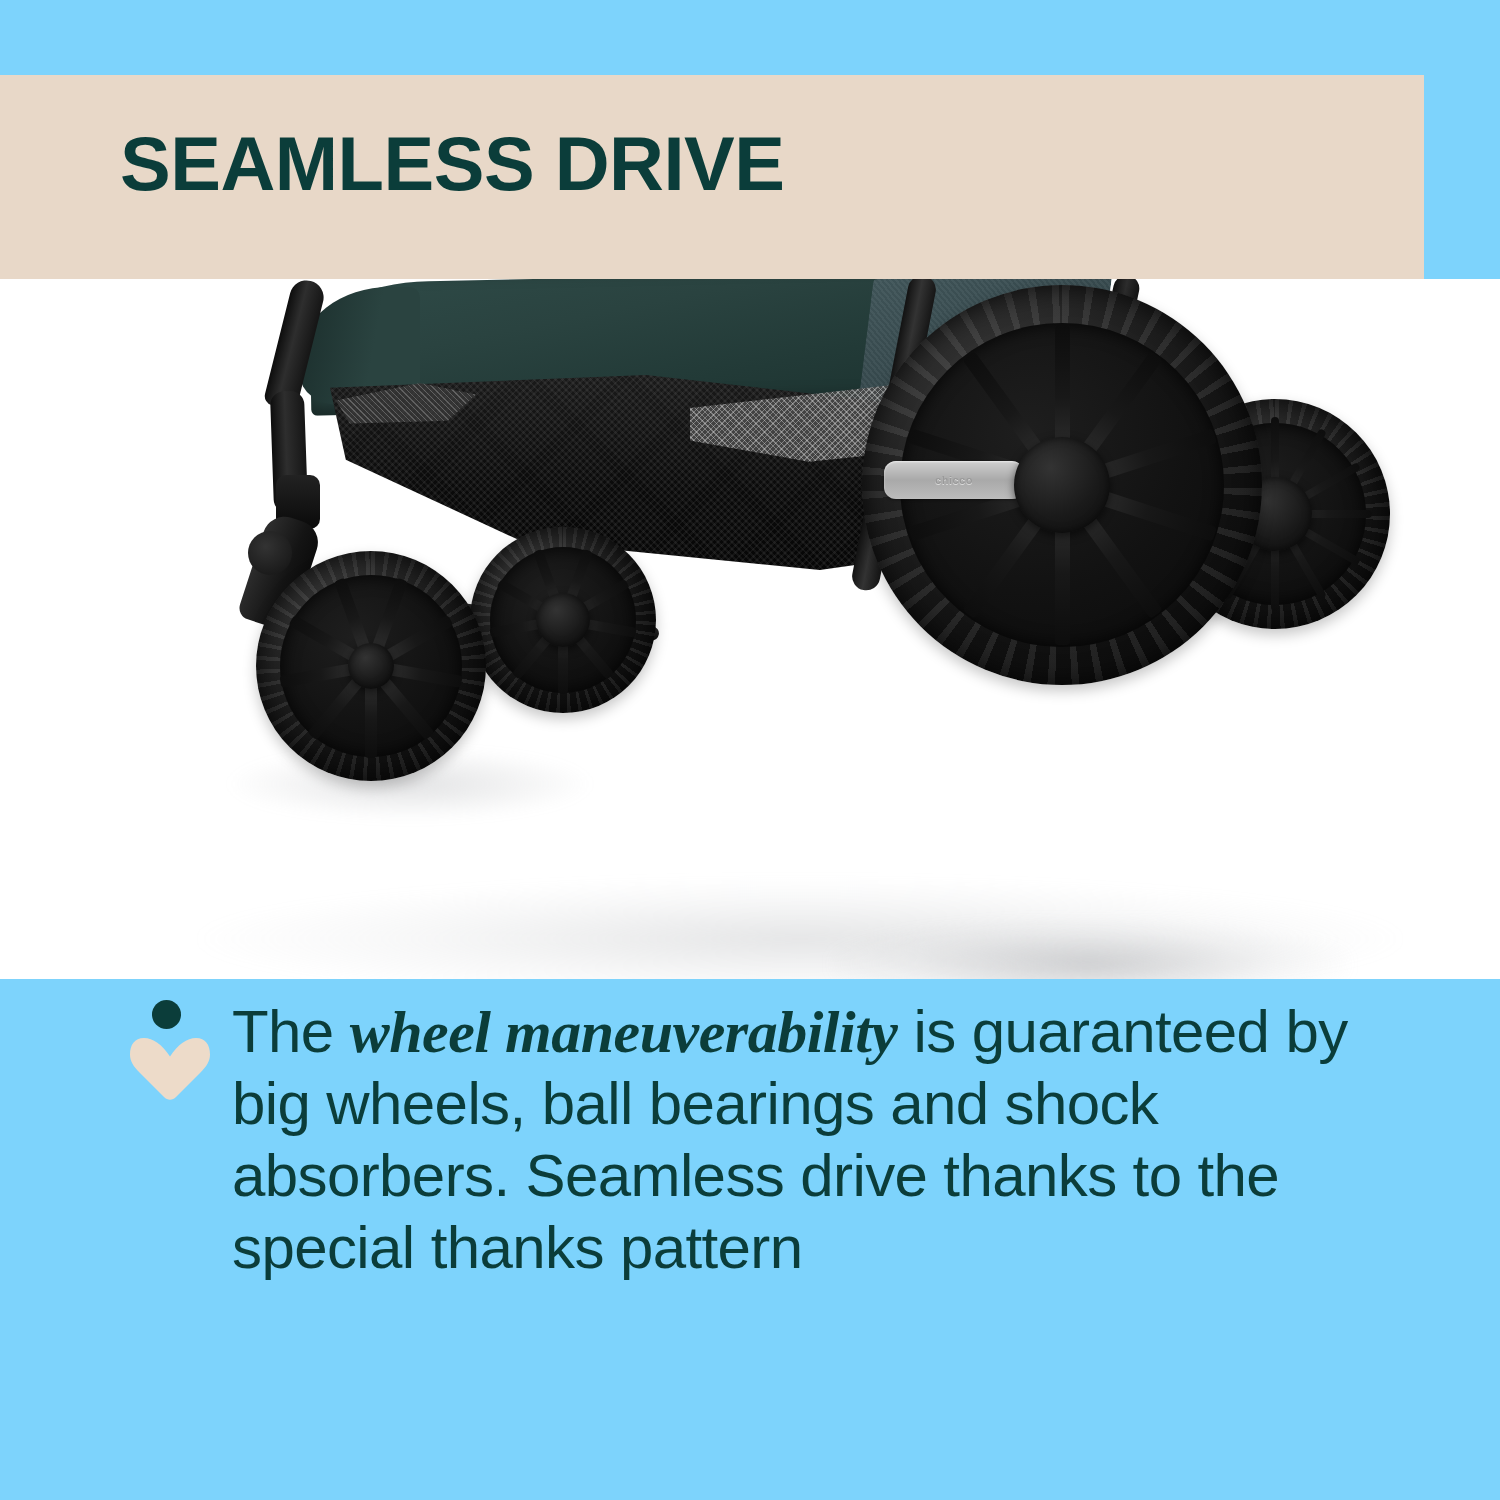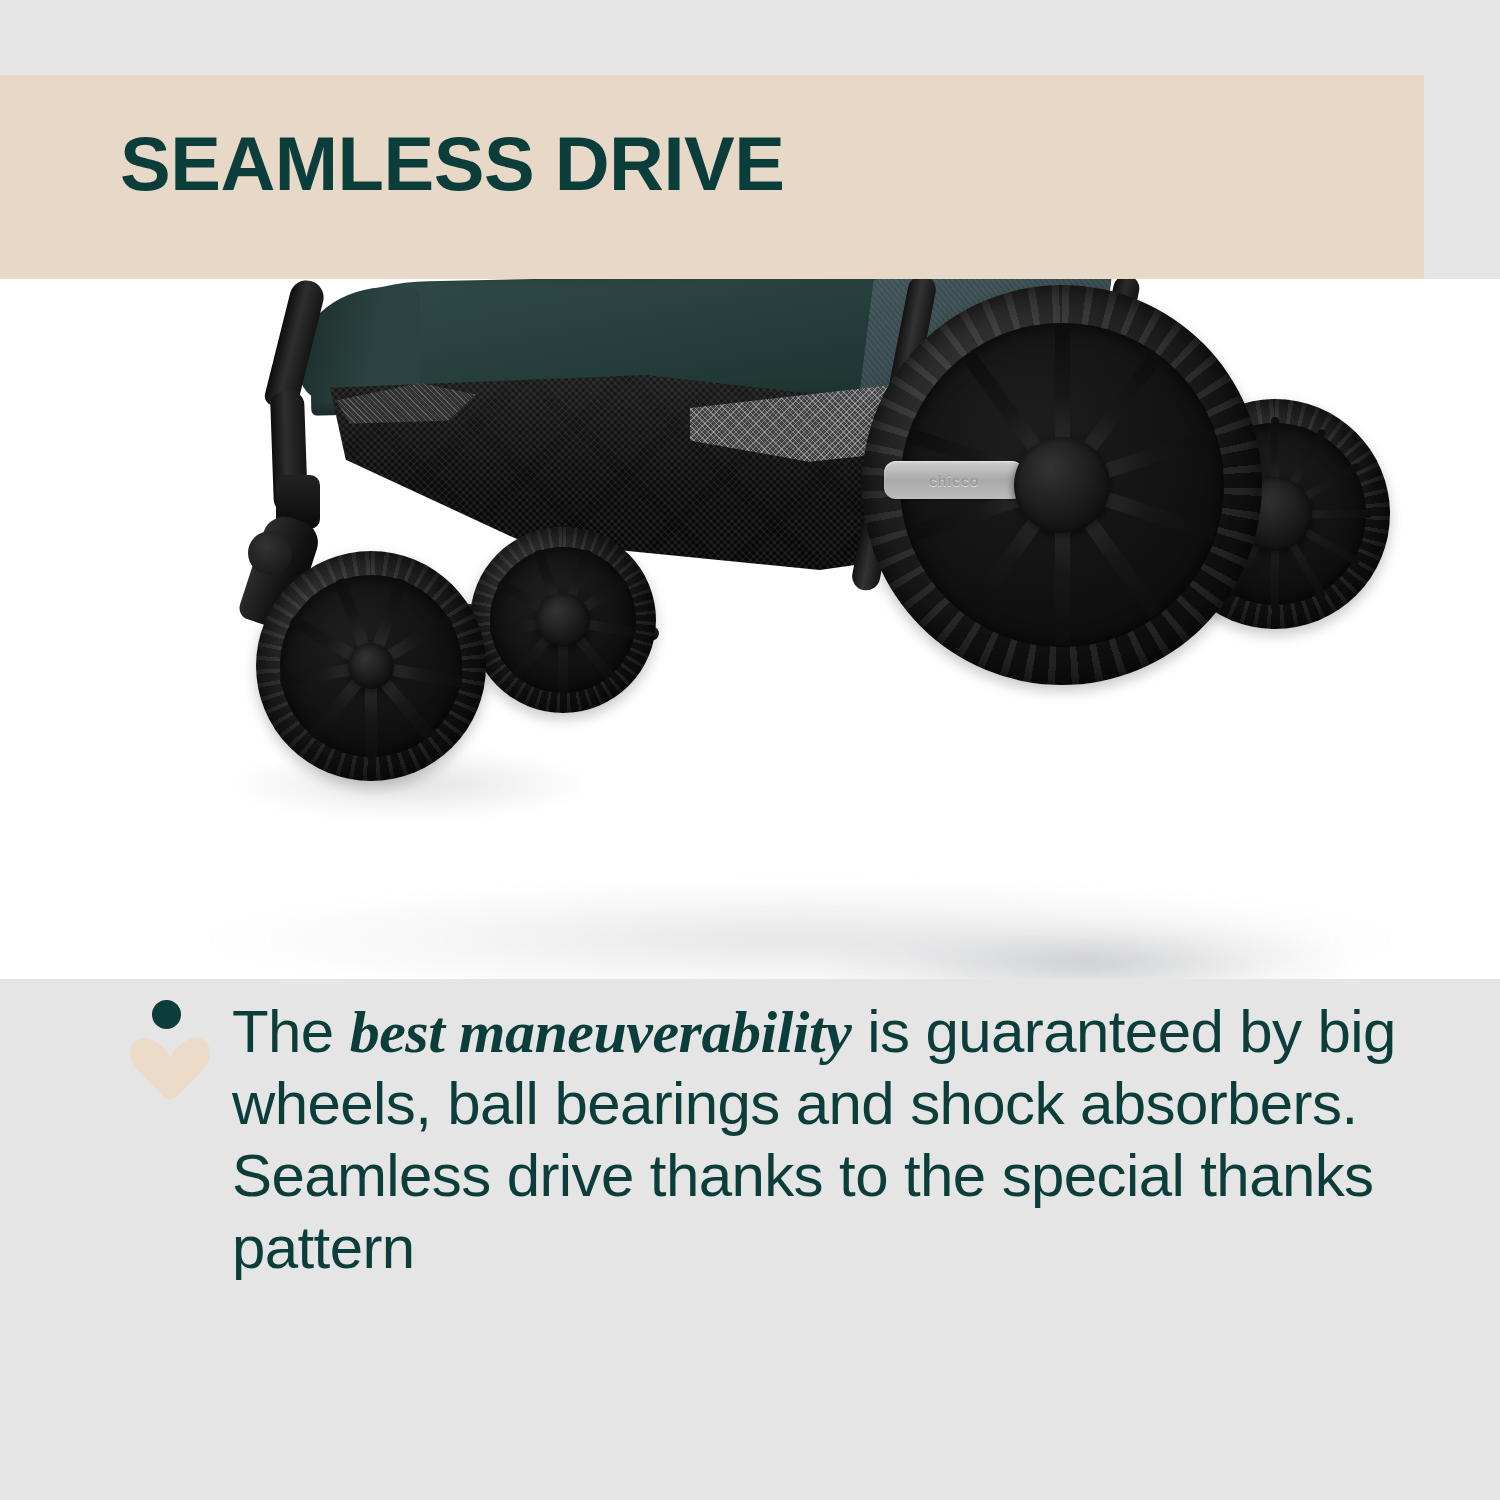--- a/index.html
+++ b/index.html
@@ -8,21 +8,21 @@
   html, body {
     width:1500px; height:1500px;
     background:#ffffff;
     font-family:"Liberation Sans", sans-serif;
     overflow:hidden;
   }
 
   .page {
     position:relative;
     width:1500px; height:1500px;
-    background:#e5e5e5;
+    background:#7dd3fc;
   }
 
   
   .header-band {
     position:absolute;
     left:0; top:75px;
     width:1424px; height:204px;
     background:#e8d8c8;
   }
   .header-title {
@@ -218,21 +218,21 @@
   
   .badge {
     position:absolute;
     background:linear-gradient(180deg,#cfcfcf 0%,#a9a9a9 50%,#bcbcbc 100%);
     border-radius:12px;
     display:flex; align-items:center; justify-content:center;
     box-shadow:inset 0 1px 2px rgba(255,255,255,0.6), 0 1px 3px rgba(0,0,0,0.4);
   }
   .badge-text {
     font-family:"Liberation Sans", sans-serif;
-    font-size:15px;
+    font-size:11px;
     font-weight:700;
     color:#9a9a9a;
     letter-spacing:0.5px;
     text-shadow:0 1px 0 rgba(255,255,255,0.55);
   }
 
   
   .spring {
     position:absolute;
     background:repeating-linear-gradient(
@@ -416,16 +416,16 @@
     <div class="bullet-heart">
       <svg viewBox="0 0 84 69" xmlns="http://www.w3.org/2000/svg" aria-hidden="true">
         <path d="M42 20.5 C50 8.5 59 2 68 2 C77.5 2 82 9 82 18.5 C82 25 78.5 30.5 72.5 36.5
                  L48 61 C44.5 64.5 39.5 64.5 36 61 L11.5 36.5 C5.5 30.5 2 25 2 18.5
                  C2 9 6.5 2 16 2 C25 2 34 8.5 42 20.5 Z" fill="#eddbc9"></path>
       </svg>
     </div>
   </div>
 
   <div class="caption-text">
-    <span>The </span><span class="em">best maneuverability</span><span> is guaranteed by big wheels, ball bearings and shock absorbers. Seamless drive thanks to the special thanks pattern</span>
+    <span>The </span><span class="em">wheel maneuverability</span><span> is guaranteed by big wheels, ball bearings and shock absorbers. Seamless drive thanks to the special thanks pattern</span>
   </div>
 
 </div>
 
 </body></html>

